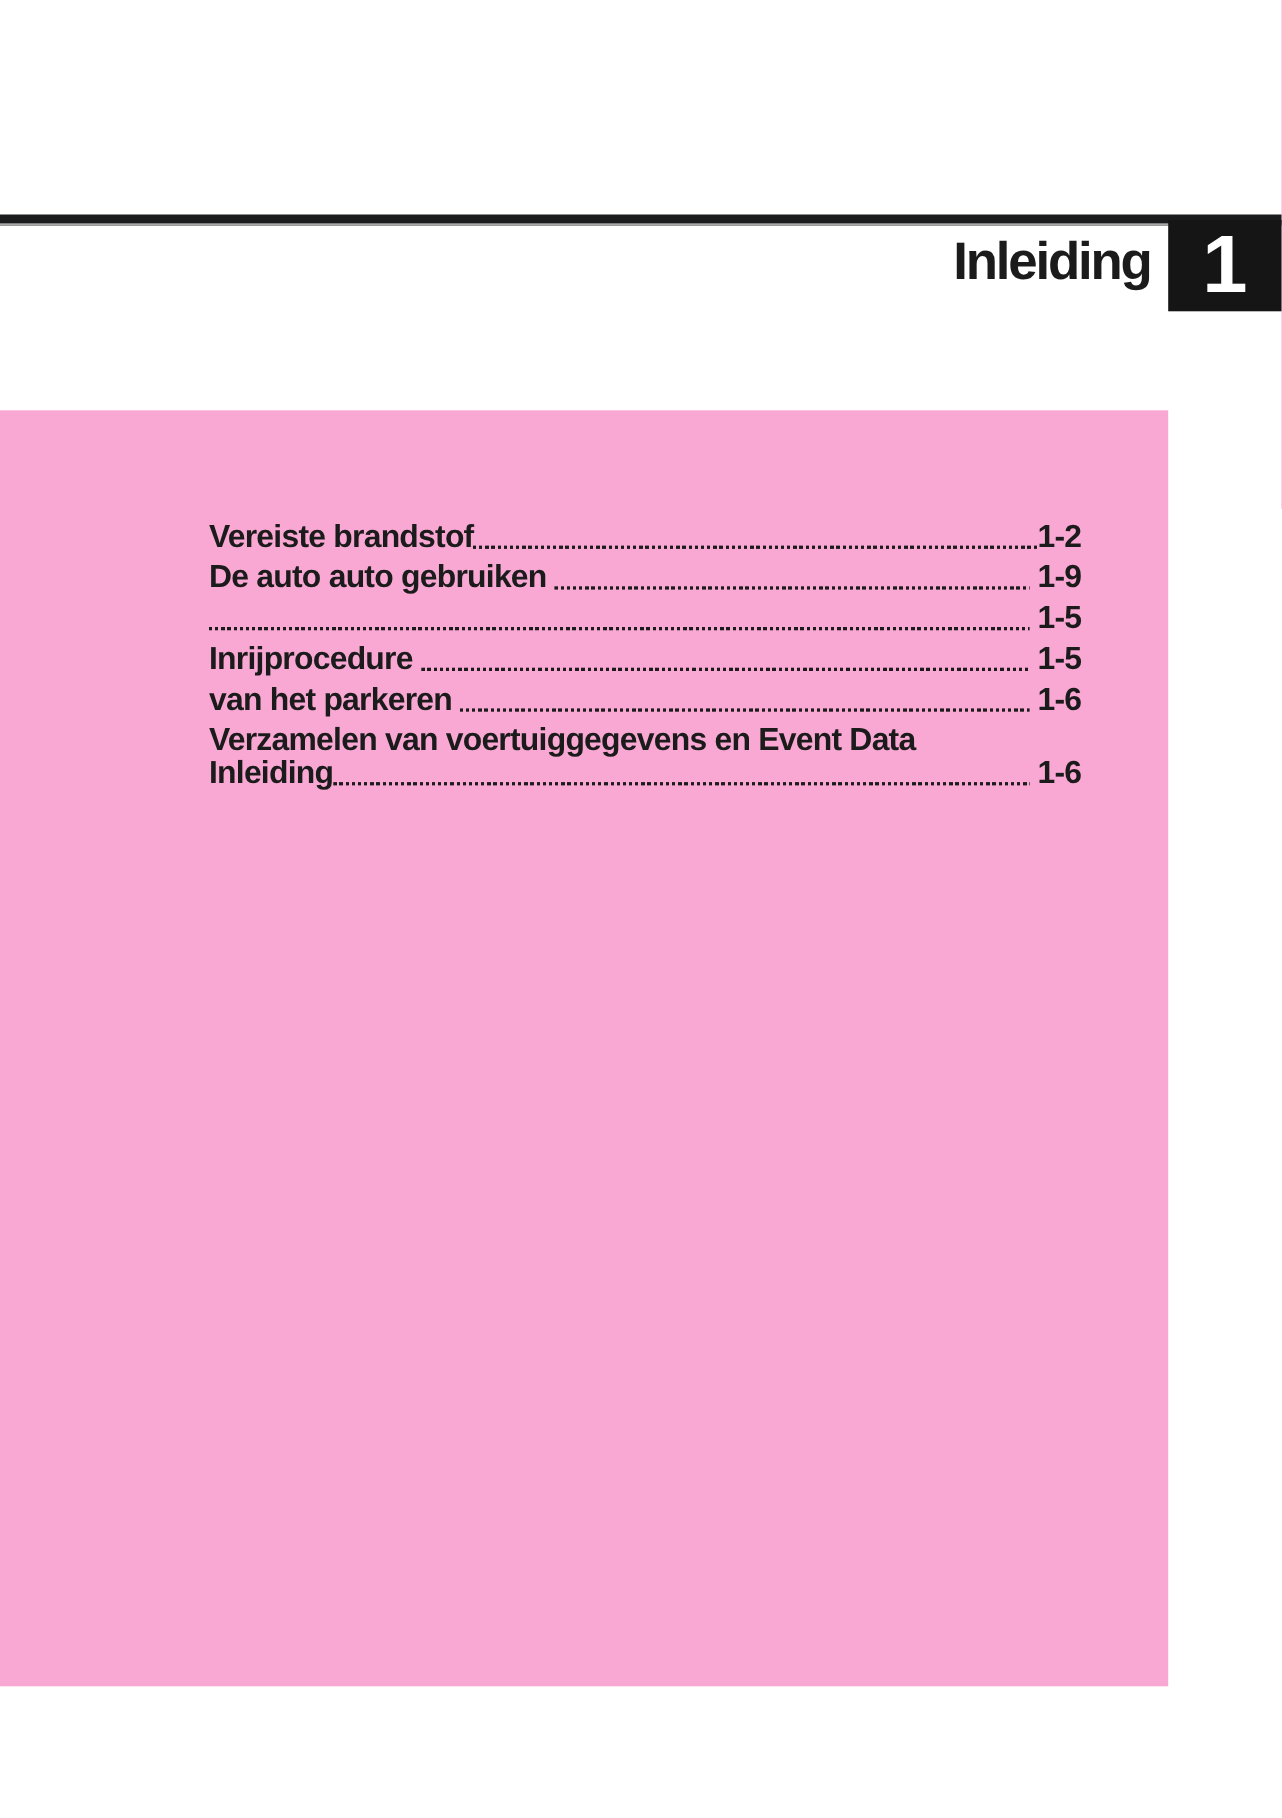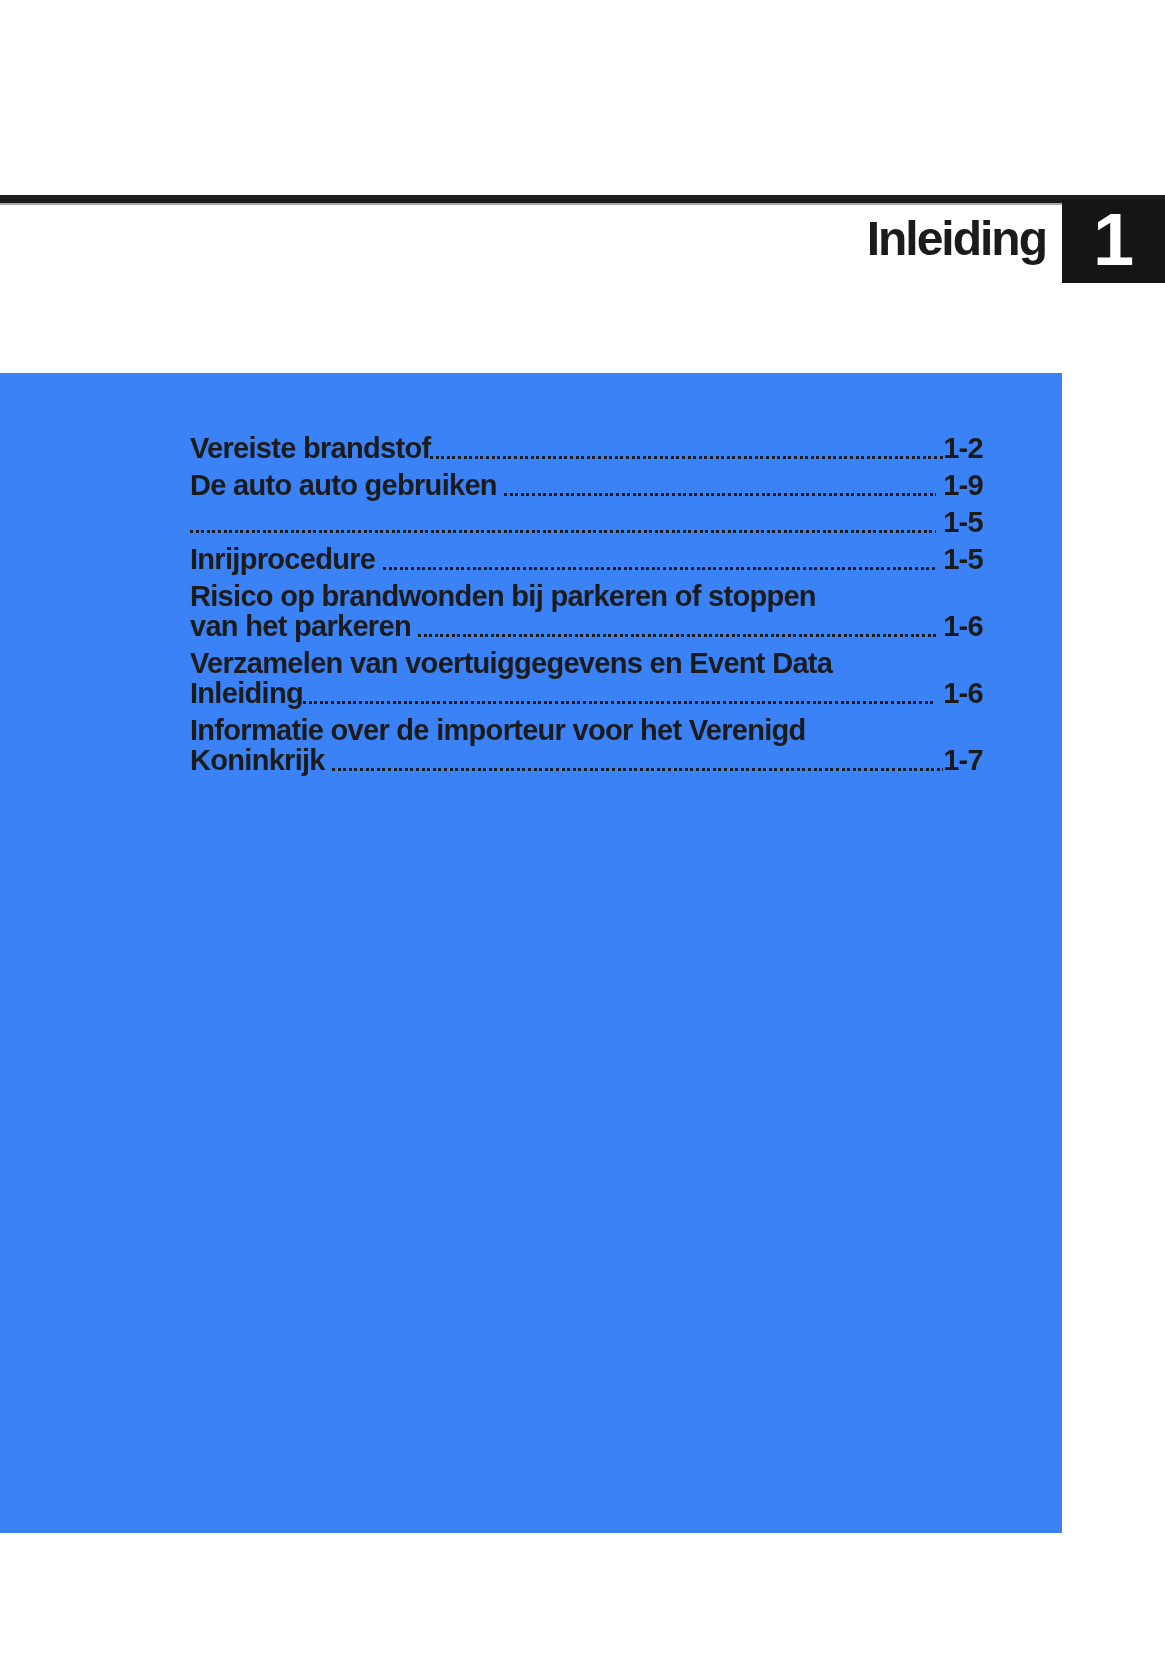--- a/index.html
+++ b/index.html
@@ -52,22 +52,22 @@
     transform: translateY(-2px);
   }
 
   
   .toc-panel {
     position: absolute;
     top: 373px;
     left: 0;
     width: 1062px;
     height: 1160px;
-    background: #3b82f6;
-    padding: 60px 79px 0 190px;
+    background: #f9a8d4;
+    padding: 100px 79px 0 190px;
   }
 
   .toc-entry {
     margin-bottom: 7px;
     font-size: 29px;
     font-weight: bold;
     letter-spacing: -0.7px;
     line-height: 30px;
     color: #1b1b1b;
   }
@@ -122,38 +122,29 @@
 
   <div class="toc-entry">
       <div class="toc-line toc-line-dotted">
         <span class="toc-title">Inrijprocedure </span>
         <span class="dot-leader"></span>
         <span class="toc-page"> 1-5</span>
       </div>
     </div>
 
   <div class="toc-entry">
-      <div class="toc-line"><span class="toc-title">Risico op brandwonden bij parkeren of stoppen</span></div>
       <div class="toc-line toc-line-dotted">
         <span class="toc-title">van het parkeren </span>
         <span class="dot-leader"></span>
         <span class="toc-page"> 1-6</span>
       </div>
     </div>
 
   <div class="toc-entry">
       <div class="toc-line"><span class="toc-title">Verzamelen van voertuiggegevens en Event Data</span></div>
       <div class="toc-line toc-line-dotted">
         <span class="toc-title">Inleiding</span>
         <span class="dot-leader"></span>
         <span class="toc-page"> 1-6</span>
       </div>
     </div>
 
-  <div class="toc-entry">
-      <div class="toc-line"><span class="toc-title">Informatie over de importeur voor het Verenigd</span></div>
-      <div class="toc-line toc-line-dotted">
-        <span class="toc-title">Koninkrijk </span>
-        <span class="dot-leader"></span>
-        <span class="toc-page">1-7</span>
-      </div>
-    </div>
 </div>
 
 </body></html>

